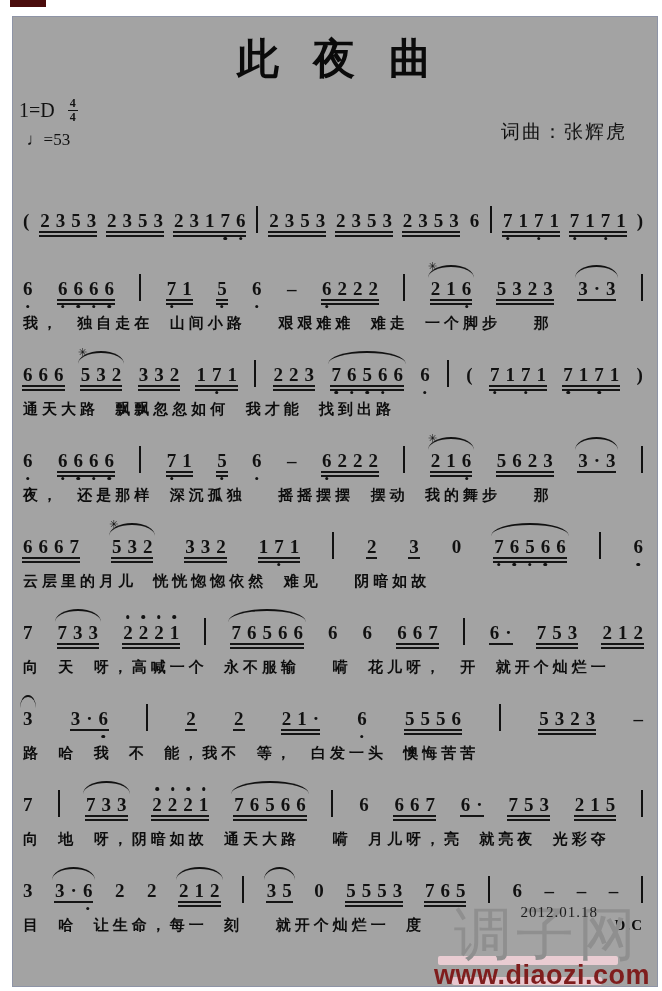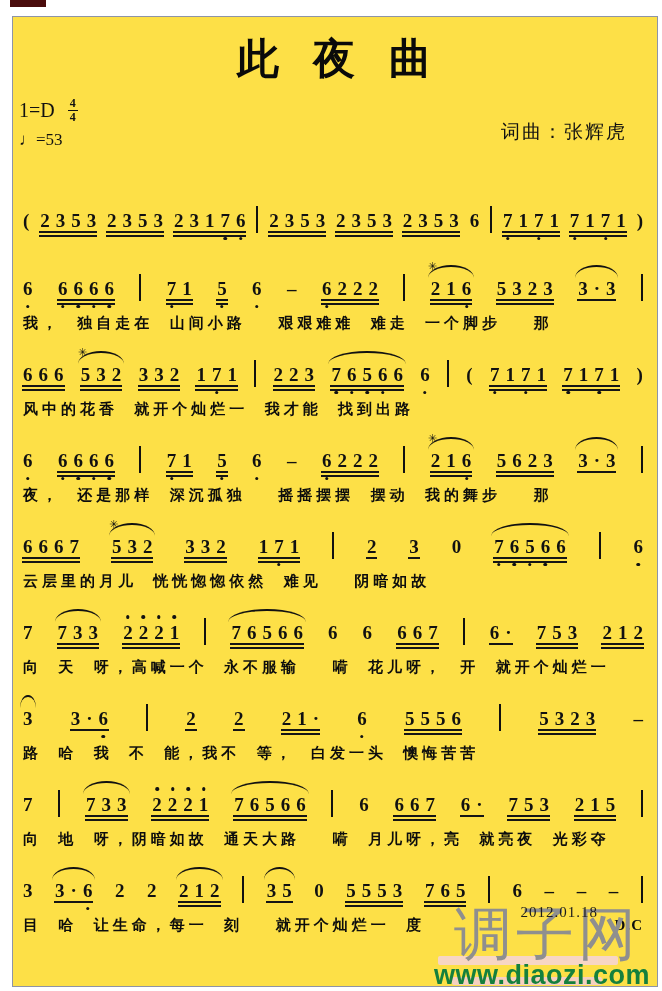--- a/index.html
+++ b/index.html
@@ -1,30 +1,30 @@
 <!DOCTYPE html>
 <html><head>
 <meta charset="utf-8">
 <style>
   html,body{margin:0;padding:0;width:662px;height:991px;background:#ffffff;overflow:hidden;}
   body{position:relative;font-family:"Liberation Sans",sans-serif;color:#111;}
 
   .corner-mark{position:absolute;left:10px;top:0;width:36px;height:7px;background:#4a0c0c;}
 
   .sheet{position:absolute;left:12px;top:16px;right:4px;bottom:4px;border:1px solid #8e94a6;
-         box-sizing:border-box;padding:4px 8px 0 6px;background:#fde047;}
+         box-sizing:border-box;padding:4px 8px 0 6px;background:#a3a3a3;}
 
   .header{position:relative;height:152px;}
   .title{text-align:center;font-size:42px;font-weight:bold;letter-spacing:34px;text-indent:34px;
          margin-top:10px;color:#0a0a0a;}
   .meta{position:absolute;left:0;top:66px;font-family:"Liberation Serif",serif;font-size:20px;}
   .key-line{display:flex;align-items:center;gap:13px;}
   .frac{display:inline-flex;flex-direction:column;align-items:center;font-size:12px;font-weight:bold;line-height:1.1;}
   .frac .top{border-bottom:1px solid #111;padding:0 2px;}
-  .tempo-line{font-size:17px;margin-top:6px;}
+  .tempo-line{font-size:17px;margin-top:6px;text-align:center;}
   .credit{position:absolute;right:22px;top:88px;font-size:19px;letter-spacing:2px;font-weight:500;}
 
   .score{padding:6px 2px 0 2px;}
   .system{margin:0 2px 11px 0;}
   .notes-row{display:flex;justify-content:space-between;align-items:flex-end;padding:17px 2px 13px 2px;}
   .nt{position:relative;font-family:"Liberation Serif",serif;font-weight:bold;font-size:19px;line-height:1;}
   .digits{display:flex;gap:6px;position:relative;padding-bottom:3px;}
   .u1 .digits::after,.u2 .digits::after{content:"";position:absolute;left:-1px;right:-1px;bottom:0;height:1.7px;background:#151515;}
   .u2 .digits::before{content:"";position:absolute;left:-1px;right:-1px;bottom:-3.6px;height:1.7px;background:#151515;}
   .dg{position:relative;}
@@ -37,21 +37,21 @@
   .orn{position:absolute;top:-18px;left:-3px;font-size:11px;font-weight:bold;font-family:"DejaVu Sans",sans-serif;}
   .barline{width:2px;background:#111;height:27px;}
   .lyrics-row{font-size:15px;font-weight:bold;letter-spacing:4px;white-space:pre;line-height:1.2;
               color:#0d0d0d;display:flex;justify-content:space-between;align-items:center;padding:0 2px;}
   .dc{font-family:"Liberation Serif",serif;font-size:15px;letter-spacing:1px;font-weight:bold;}
 
   .footer-date{position:absolute;right:64px;bottom:70px;font-family:"Liberation Serif",serif;
                font-size:15px;letter-spacing:1px;color:#1c1c1c;z-index:3;}
   .wm-name{position:absolute;right:22px;bottom:28px;font-size:58px;font-weight:normal;color:#8f8f8f;
            letter-spacing:4px;z-index:1;line-height:1;}
-  .wm-url{position:absolute;right:12px;bottom:2px;font-size:27px;font-weight:bold;color:#15803d;
+  .wm-url{position:absolute;right:12px;bottom:2px;font-size:27px;font-weight:bold;color:#7f1d1d;
           letter-spacing:0.5px;z-index:2;line-height:1;}
   .wm-pink-bar{position:absolute;right:44px;bottom:26px;width:180px;height:9px;background:#f6d3da;
                opacity:.85;z-index:0;border-radius:2px;}
   .wm-pink-bar.b2{right:60px;bottom:6px;width:150px;height:8px;background:#f3cdd6;}
 </style>
 </head>
 <body>
 
 <div class="corner-mark"></div>
 
@@ -309,21 +309,21 @@
               <span class="dg db">7</span>
               <span class="dg">1</span>
             </span>
           </span>
           <span class="nt">
             <span class="digits">
               <span class="dg">)</span>
             </span>
           </span>
         </div>
-        <div class="lyrics-row"><span class="lyr">风中的花香  就开个灿烂一  我才能  找到出路</span></div>
+        <div class="lyrics-row"><span class="lyr">通天大路  飘飘忽忽如何  我才能  找到出路</span></div>
       </div>
       <div class="system">
         <div class="notes-row">
           <span class="nt">
             <span class="digits">
               <span class="dg db">6</span>
             </span>
           </span>
           <span class="nt u2">
             <span class="digits">

